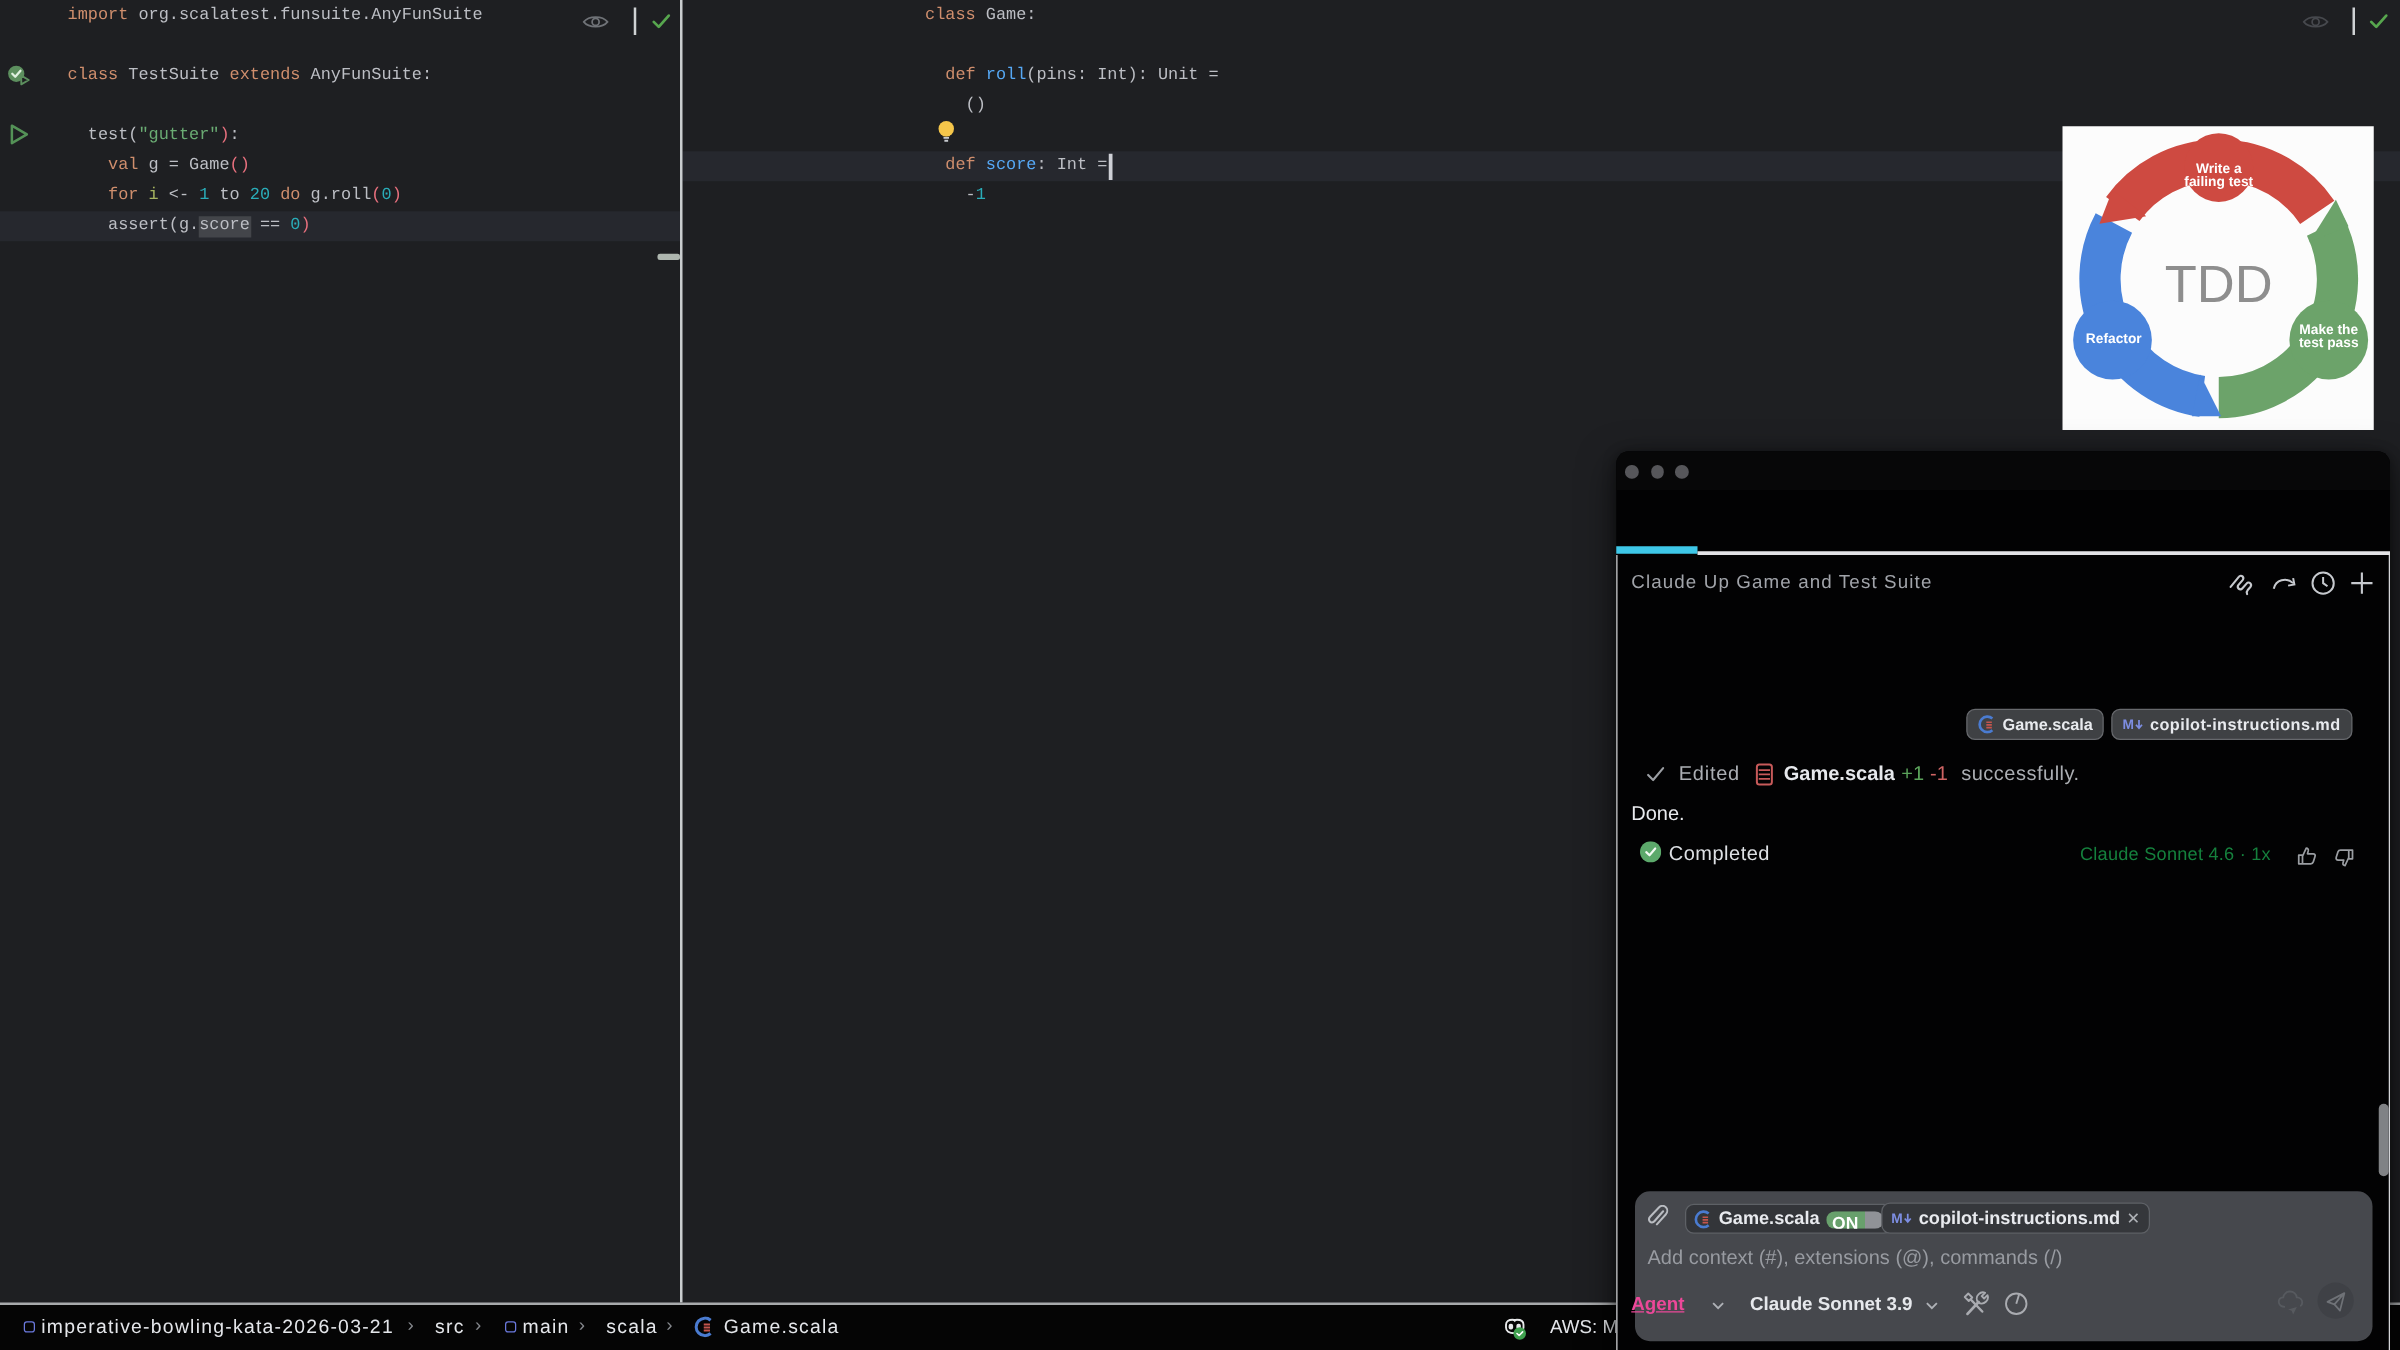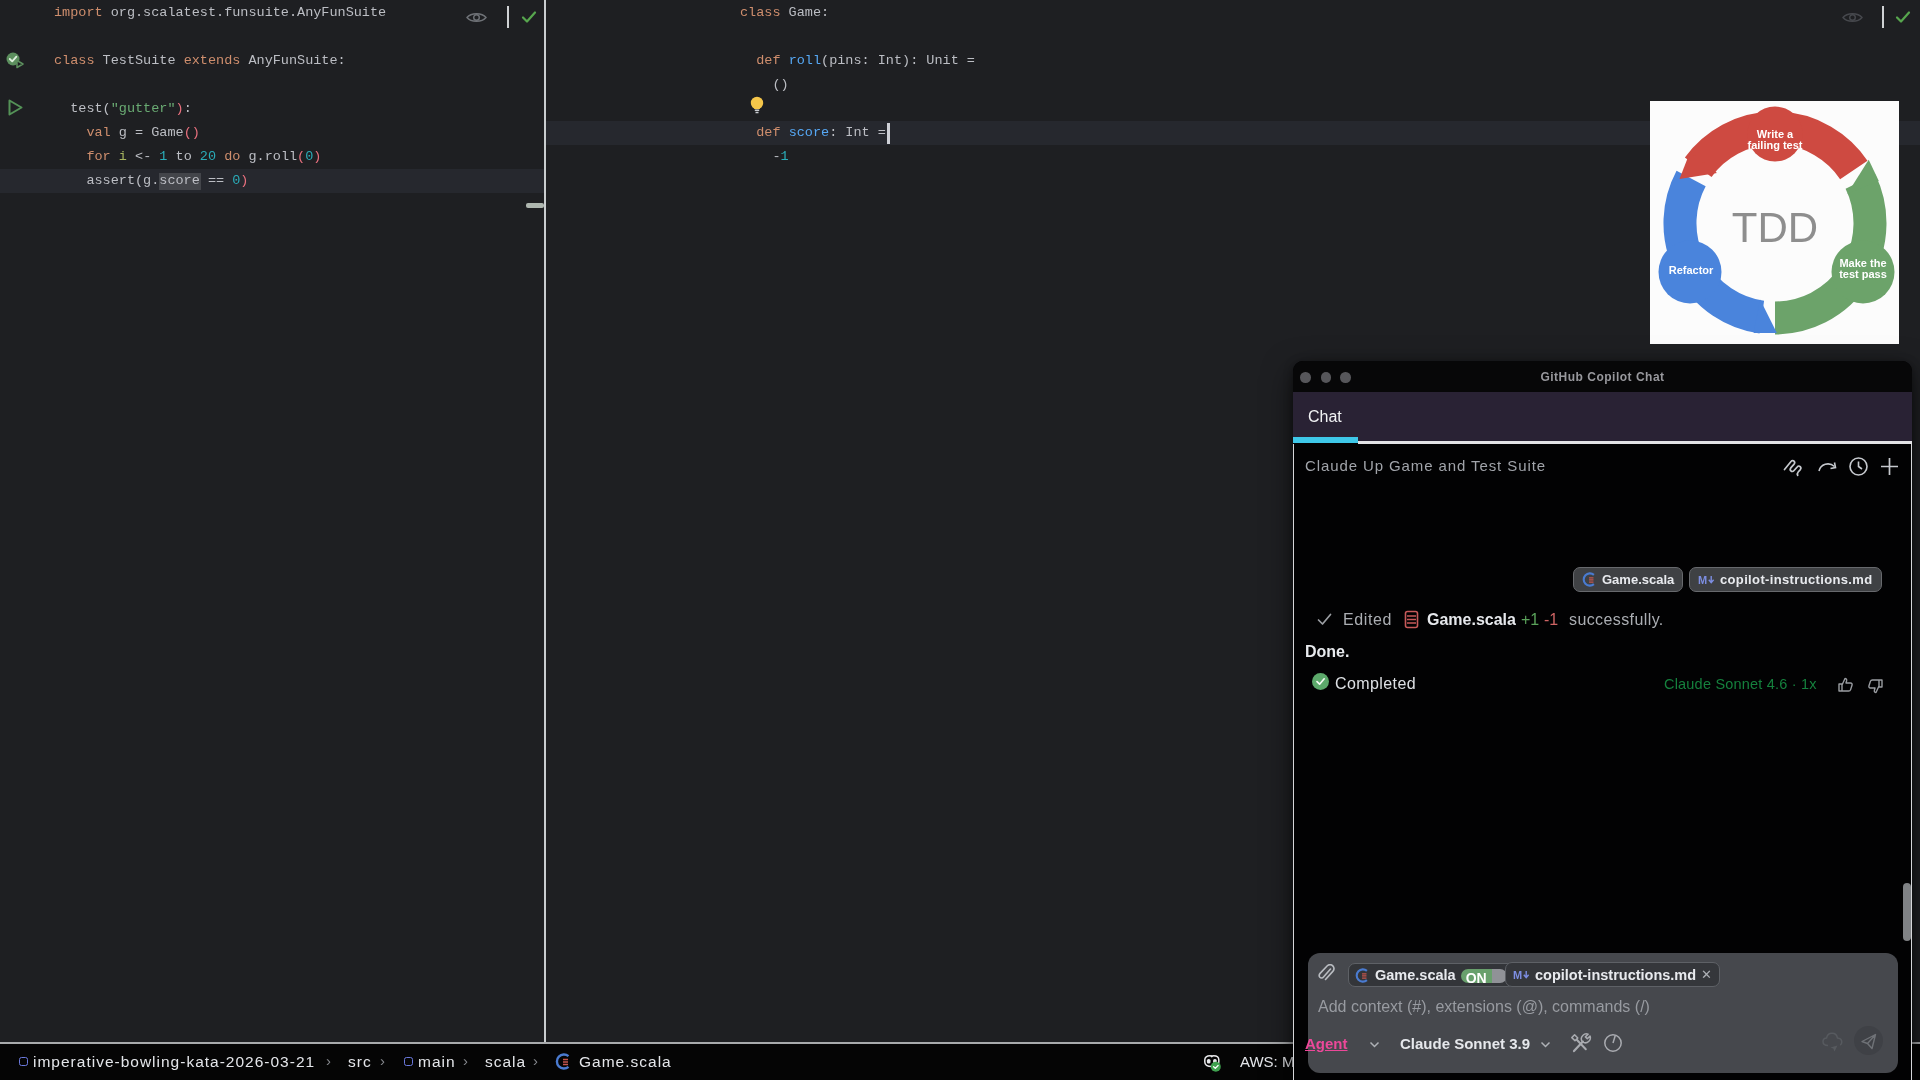--- a/index.html
+++ b/index.html
@@ -130,26 +130,22 @@
   <path d="M11.6 13.8 L13.3 15.4 L16.1 12.5" stroke="#fff" stroke-width="1.3" fill="none" stroke-linecap="round" stroke-linejoin="round"></path>
 </svg>
 <div class="abs" style="left:1240px; top:1053px; font-size:15px; color:#E4E6EA;">AWS: M</div>
 
 <div class="abs" style="left:1293px; top:361px; width:619px; height:719px; border-radius:10px 10px 0 0; box-shadow:0 10px 30px rgba(0,0,0,.55), 0 2px 10px rgba(0,0,0,.4); background:#020203;">
 
   <div class="abs" style="left:0; top:0; width:619px; height:31px; background:#070708; border-radius:10px 10px 0 0;">
     <div class="abs" style="left:7px; top:11px; width:10.5px; height:10.5px; border-radius:50%; background:#56565A;"></div>
     <div class="abs" style="left:27.5px; top:11px; width:10.5px; height:10.5px; border-radius:50%; background:#56565A;"></div>
     <div class="abs" style="left:47px; top:11px; width:10.5px; height:10.5px; border-radius:50%; background:#56565A;"></div>
-    <div class="abs" style="left:0; top:9px; width:619px; text-align:center; font-size:12px; font-weight:bold; letter-spacing:0.5px; color:#98989D;">GitHub Copilot Chat</div>
-  </div>
-
-  <div class="abs" style="left:0; top:31px; width:619px; height:50px; background:#292234;">
-    <div class="abs" style="left:15px; top:16px; font-size:16px; color:#F2F3F5;">Chat</div>
-  </div>
+  </div>
+
   <div class="abs" style="left:0; top:76px; width:65px; height:6px; background:#3EC7E8;"></div>
   <div class="abs" style="left:65px; top:80px; width:554px; height:2.5px; background:#E3E3E6;"></div>
 
   <div class="abs" style="left:0; top:82.5px; width:619px; height:636.5px; background:#020203; border-left:1.5px solid #D5D6D9; border-right:1.5px solid #D5D6D9;"></div>
 
   <div class="abs" style="left:12px; top:96px; font-size:15px; letter-spacing:0.9px; color:#A1A4AA;">Claude Up Game and Test Suite</div>
 
   <svg class="abs" style="left:490px; top:93px;" width="23" height="24" viewBox="0 0 23 24">
     <path d="M1.5 15.5 L8.2 7.3 C8.9 6.4 10.2 6.3 11 7.1 C11.8 7.9 11.8 9.2 11.1 10.1 L7.8 13.9 C7.1 14.8 7.1 16.1 7.9 16.9 C8.7 17.7 10 17.7 10.8 16.8 L14.4 12.7 C15.1 11.8 16.4 11.8 17.2 12.6 C18 13.4 18 14.7 17.3 15.6 L15.2 18 C14.4 18.9 14.2 20.2 14.7 21.3" fill="none" stroke="#C6C9CE" stroke-width="1.7" stroke-linecap="round"></path>
   </svg>
@@ -187,21 +183,21 @@
   <div class="abs" style="left:50px; top:250px; font-size:16px; letter-spacing:0.6px; color:#ABAEB3;">Edited</div>
   <svg class="abs" style="left:111px; top:249px;" width="15" height="19" viewBox="0 0 15 19">
     <rect x="1.5" y="1.5" width="12" height="16" rx="2" fill="none" stroke="#C75A5A" stroke-width="1.6"></rect>
     <path d="M3 6 h9 M3 9.5 h9 M3 13 h9" stroke="#C75A5A" stroke-width="1.4"></path>
   </svg>
   <div class="abs" style="left:134px; top:250px; font-size:16px; font-weight:bold; color:#E6E8EC;">Game.scala</div>
   <div class="abs" style="left:228px; top:250px; font-size:16px; color:#5BA35B;">+1</div>
   <div class="abs" style="left:251px; top:250px; font-size:16px; color:#CE6464;">-1</div>
   <div class="abs" style="left:276px; top:250px; font-size:16px; letter-spacing:0.4px; color:#ABAEB3;">successfully.</div>
 
-  <div class="abs" style="left:12px; top:282px; font-size:16px; font-weight:bold; color:#E8EAEE;">Done.</div>
+  <div class="abs" style="left:12px; top:282px; font-size:16px; font-weight:normal; color:#E8EAEE;">Done.</div>
 
   <svg class="abs" style="left:18.5px; top:312px;" width="17" height="17" viewBox="0 0 17 17">
     <circle cx="8.5" cy="8.5" r="8.5" fill="#5CA96B"></circle>
     <path d="M5 8.7 L7.6 11.2 L12.2 5.8" stroke="#F2FAF3" stroke-width="1.7" fill="none" stroke-linecap="round" stroke-linejoin="round"></path>
   </svg>
   <div class="abs" style="left:42px; top:314px; font-size:16px; letter-spacing:0.4px; color:#DDE0E4;">Completed</div>
   <div class="abs" style="left:371px; top:315px; font-size:14.5px; letter-spacing:0.2px; color:#15803d;">Claude Sonnet 4.6 · 1x</div>
   <svg class="abs" style="left:544px; top:315px;" width="17" height="17" viewBox="0 0 17 17">
     <path d="M2 8 L5 8 L5 15 L2 15 Z M5 9 L8 2.5 C9.3 2.5 9.9 3.4 9.6 4.7 L9 7 L13.5 7 C14.8 7 15.4 8 15 9.2 L13.6 13.6 C13.3 14.5 12.6 15 11.6 15 L5 15" fill="none" stroke="#9A9DA2" stroke-width="1.4" stroke-linejoin="round"></path>
   </svg>

